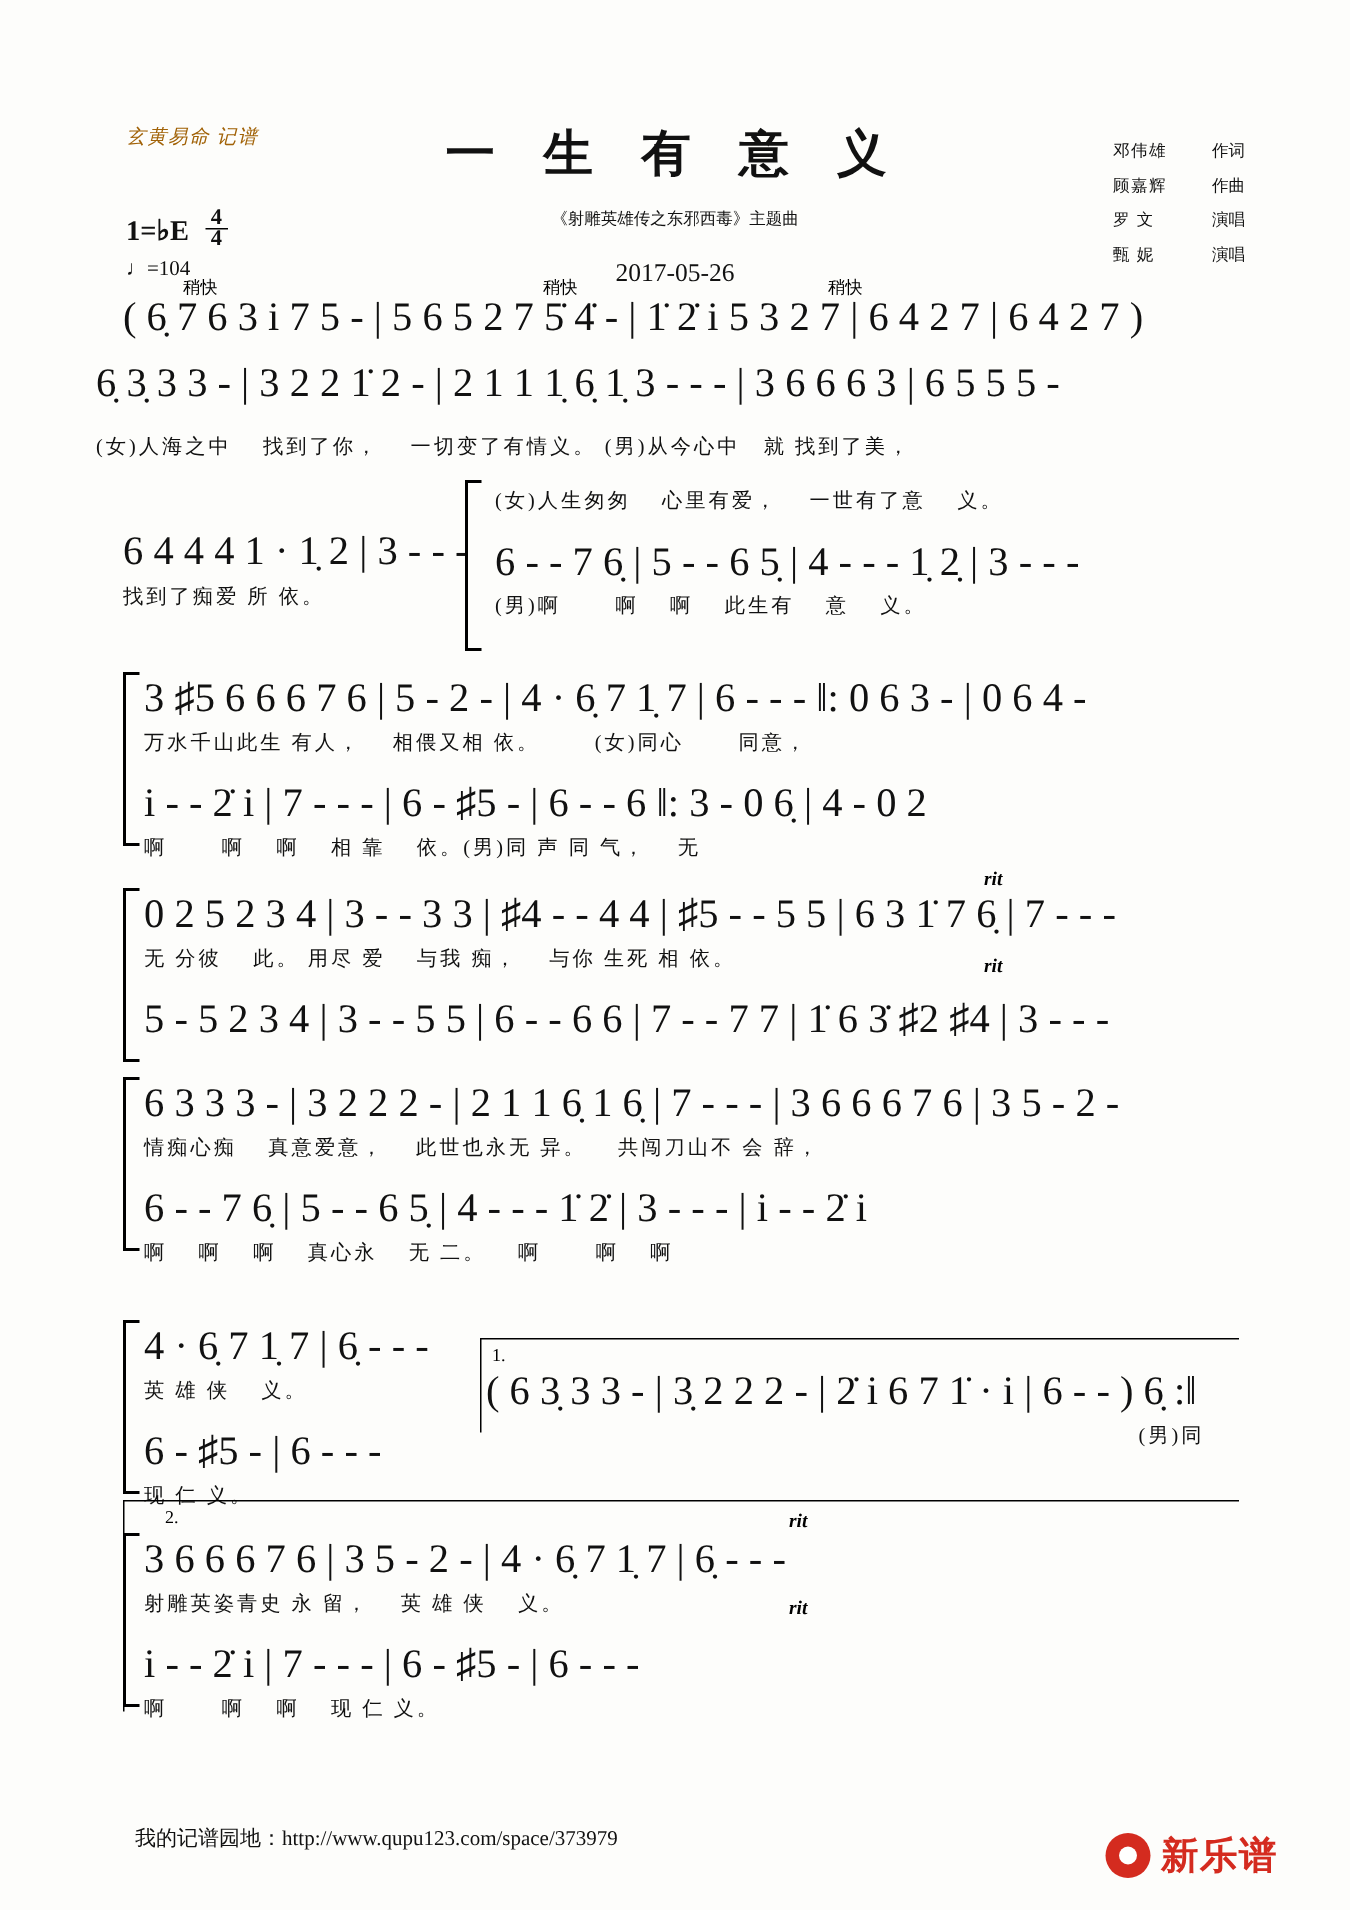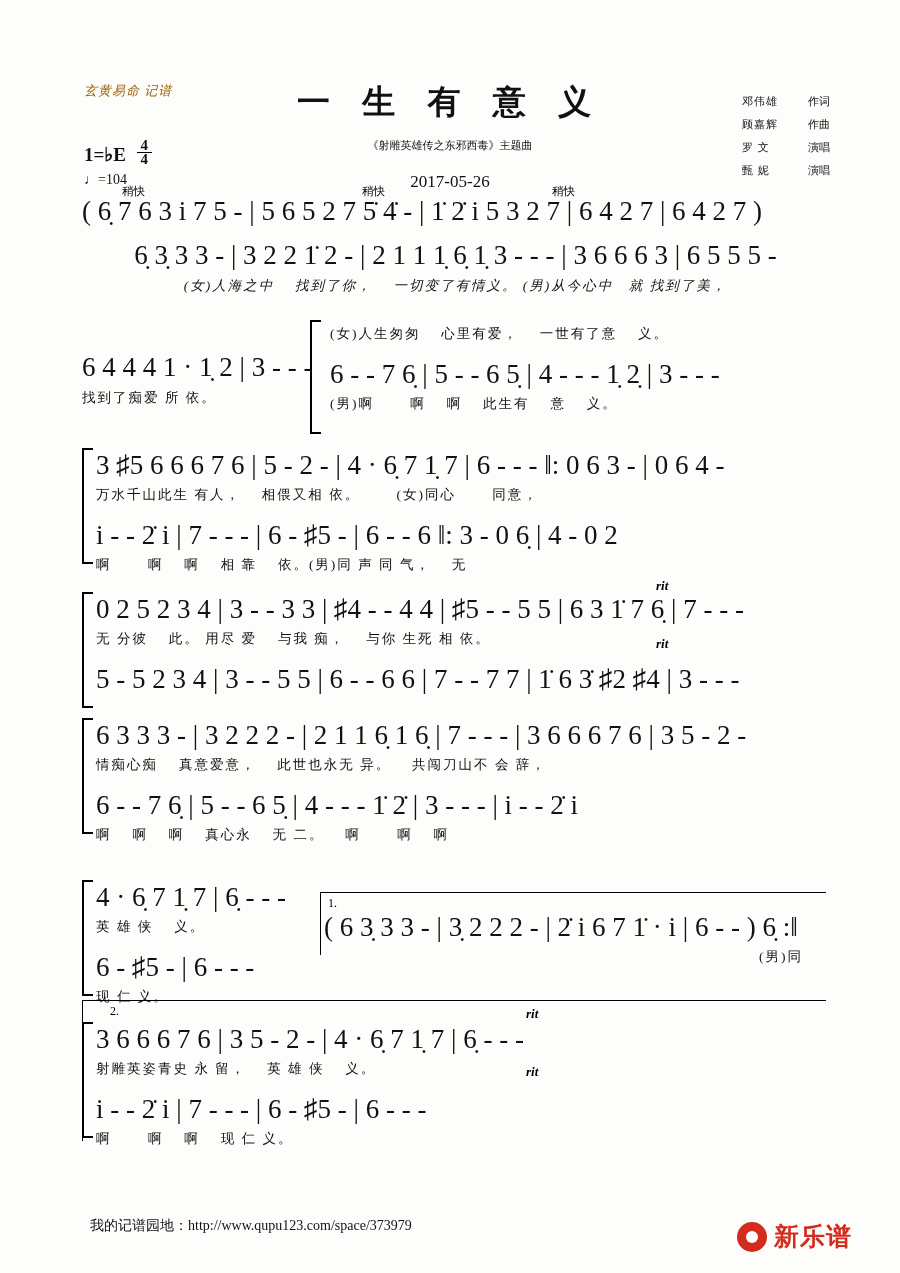--- a/index.html
+++ b/index.html
@@ -126,23 +126,23 @@
   </div>
   <div class="tempo">♩=104</div>
 
   <div class="sys" style="left:82px;top:196px;width:745px;">
     <div class="mark" style="left:40px;top:-12px;">稍快</div>
     <div class="mark" style="left:280px;top:-12px;">稍快</div>
     <div class="mark" style="left:470px;top:-12px;">稍快</div>
     <div class="row nt">( 6̣ 7 6 3 i 7 5 - | 5 6 5 2 7 5̇ 4̇ - | 1̇ 2̇ i 5 3 2 7 | 6 4 2 7 | 6 4 2 7 )</div>
   </div>
 
-  <div class="sys" style="left:83px;top:240px;width:745px;text-align:center;">
+  <div class="sys" style="left:64px;top:240px;width:745px;">
     <div class="row nt">6̣ 3̣ 3 3 - | 3 2 2 1̇ 2 - | 2 1 1 1̣ 6̣ 1̣ 3 - - - | 3 6 6 6 3 | 6 5 5 5 -</div>
-    <div class="row lyr" style="margin-top:6px;font-style:italic;">(女)人海之中　 找到了你，　 一切变了有情义。 (男)从今心中　就 找到了美，</div>
+    <div class="row lyr" style="margin-top:18px;">(女)人海之中　 找到了你，　 一切变了有情义。 (男)从今心中　就 找到了美，</div>
   </div>
 
   <div class="sys" style="left:82px;top:334px;width:230px;">
     <div class="row nt" style="margin-top:18px;">6 4 4 4 1 · 1̣ 2 | 3 - - -</div>
     <div class="row lyr" style="margin-top:6px;">找到了痴爱 所 依。</div>
   </div>
 
   <div class="brace" style="left:310px;top:320px;height:110px;"></div>
   <div class="sys" style="left:330px;top:320px;width:500px;">
     <div class="row lyr" style="margin-top:5px;">(女)人生匆匆　 心里有爱，　 一世有了意　 义。</div>

